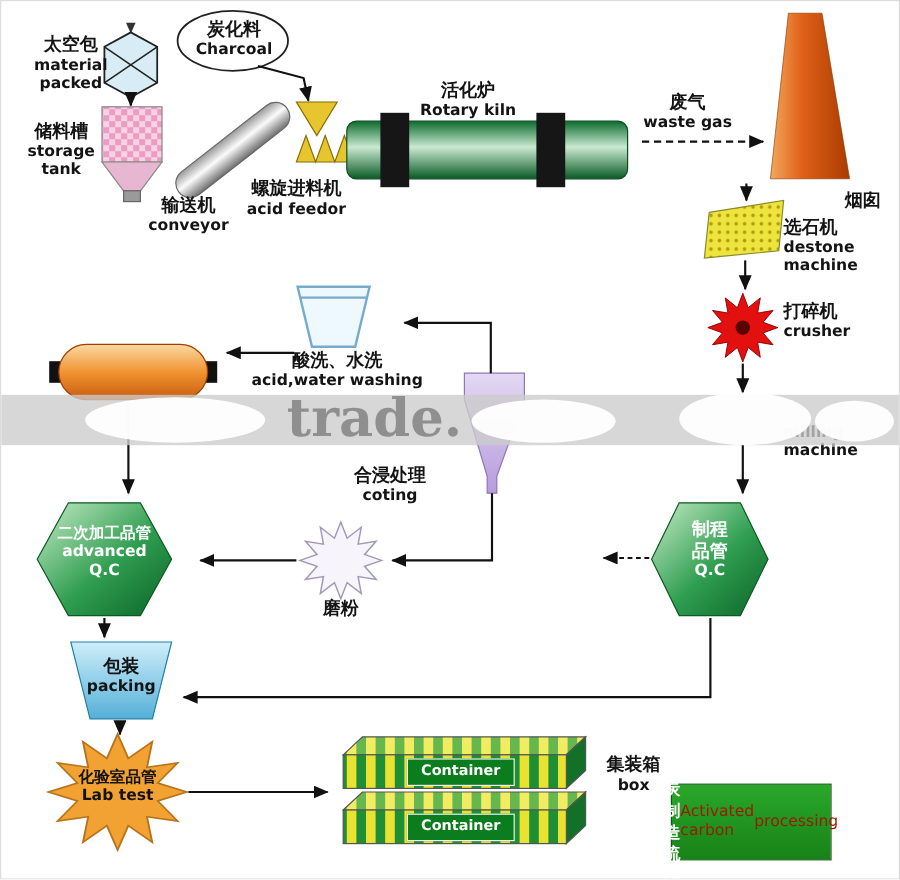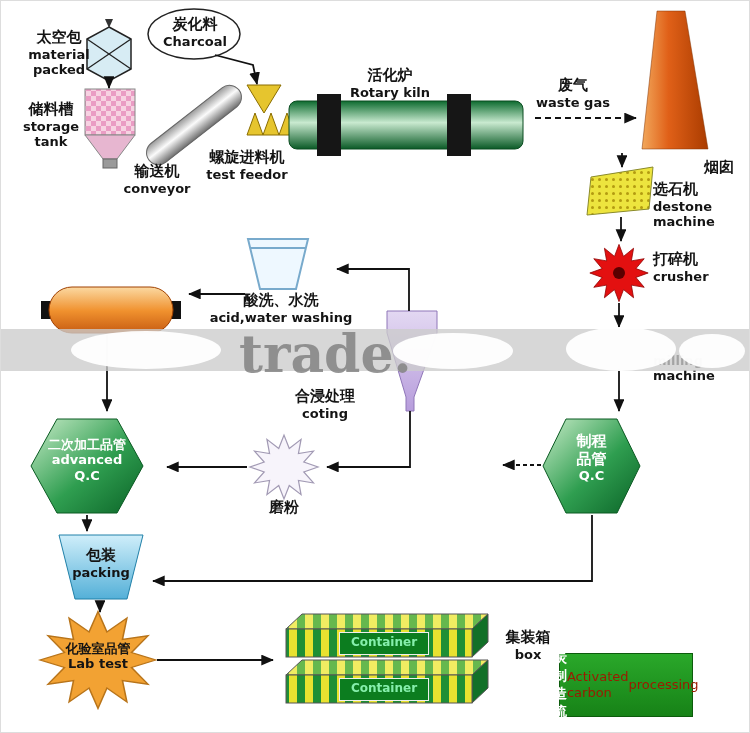--- a/index.html
+++ b/index.html
@@ -9,27 +9,27 @@
     border:1px solid #ddd;box-sizing:border-box;
   }
   svg{position:absolute;left:0;top:0;z-index:10;}
   .lbl{position:absolute;z-index:20;text-align:center;font-weight:bold;color:#141414;line-height:1.18;}
   .lbl.left{text-align:left;}
   .zh{font-size:15px;display:block;}
   .zh2{font-size:13px;display:block;text-align:center;}
   .en{font-size:13px;display:block;}
   .w .zh,.w .en,.w .zh2{color:#fff;}
   .clabel{position:absolute;z-index:30;background:#0c7d1f;border:1px solid #efefef;
-    color:#86efac;font-size:12px;font-weight:bold;text-align:center;line-height:19px;}
+    color:#ffffff;font-size:12px;font-weight:bold;text-align:center;line-height:19px;}
   #watermark-band{position:absolute;left:0;top:328px;width:750px;height:42px;
     background:rgba(204,204,204,0.78);z-index:50;}
   .blob{position:absolute;z-index:51;background:rgba(255,255,255,0.95);border-radius:50%;}
   #watermark-text{position:absolute;left:238px;top:322px;z-index:52;
     font-family:"DejaVu Serif","Liberation Serif",serif;font-weight:bold;
-    font-size:52px;color:rgba(130,130,130,0.85);}
+    font-size:44px;color:rgba(130,130,130,0.85);}
   #title-box{position:absolute;left:558px;top:652px;width:132px;height:62px;z-index:20;
     background:linear-gradient(#2aa82a,#178217);border:1px solid #0c5c0c;
     display:flex;flex-direction:row;justify-content:center;align-items:center;}
   #title-box .t1{color:#fff;font-size:13.5px;font-weight:bold;display:block;}
   #title-box .t2{color:#9c1a00;font-size:13px;font-weight:normal;display:block;line-height:1.25;}
 </style>
 </head>
 <body>
 
 <div id="canvas">
@@ -201,21 +201,21 @@
     <span class="en">tank</span>
   </div>
 
   <div class="lbl" style="left:112px;top:162px;width:88px;">
     <span class="zh">输送机</span>
     <span class="en">conveyor</span>
   </div>
 
   <div class="lbl" style="left:186px;top:148px;width:120px;">
     <span class="zh">螺旋进料机</span>
-    <span class="en">test feedor</span>
+    <span class="en">acid feedor</span>
   </div>
 
   <div class="lbl" style="left:328px;top:66px;width:122px;">
     <span class="zh">活化炉</span>
     <span class="en">Rotary kiln</span>
   </div>
 
   <div class="lbl" style="left:524px;top:76px;width:96px;">
     <span class="zh">废气</span>
     <span class="en">waste gas</span>

